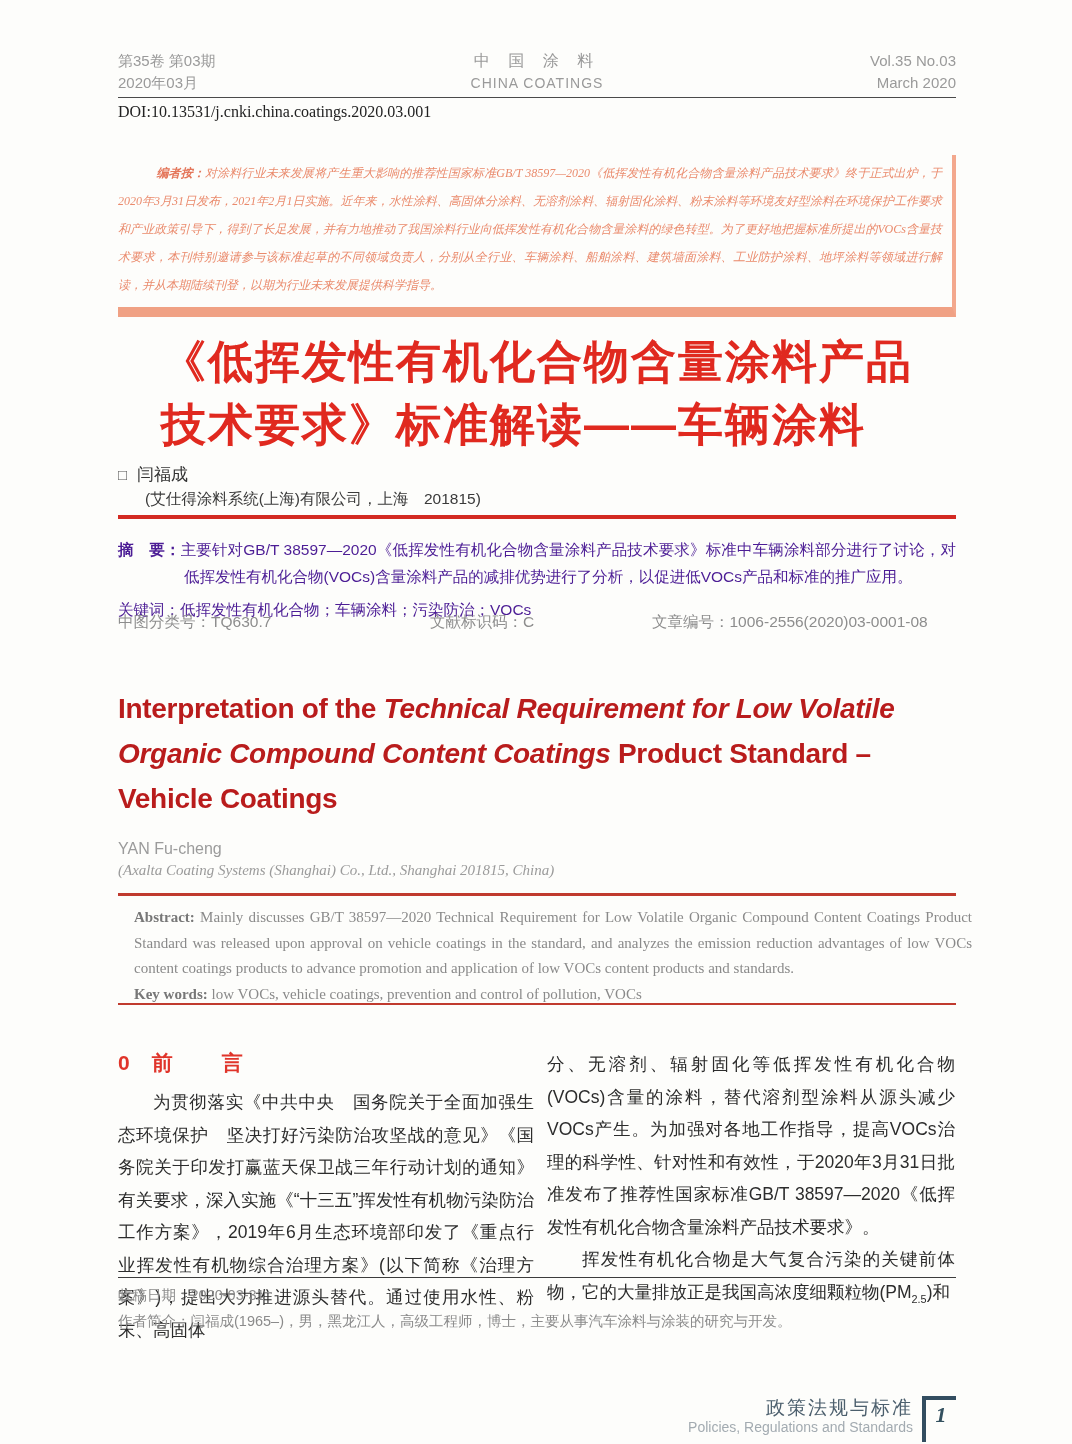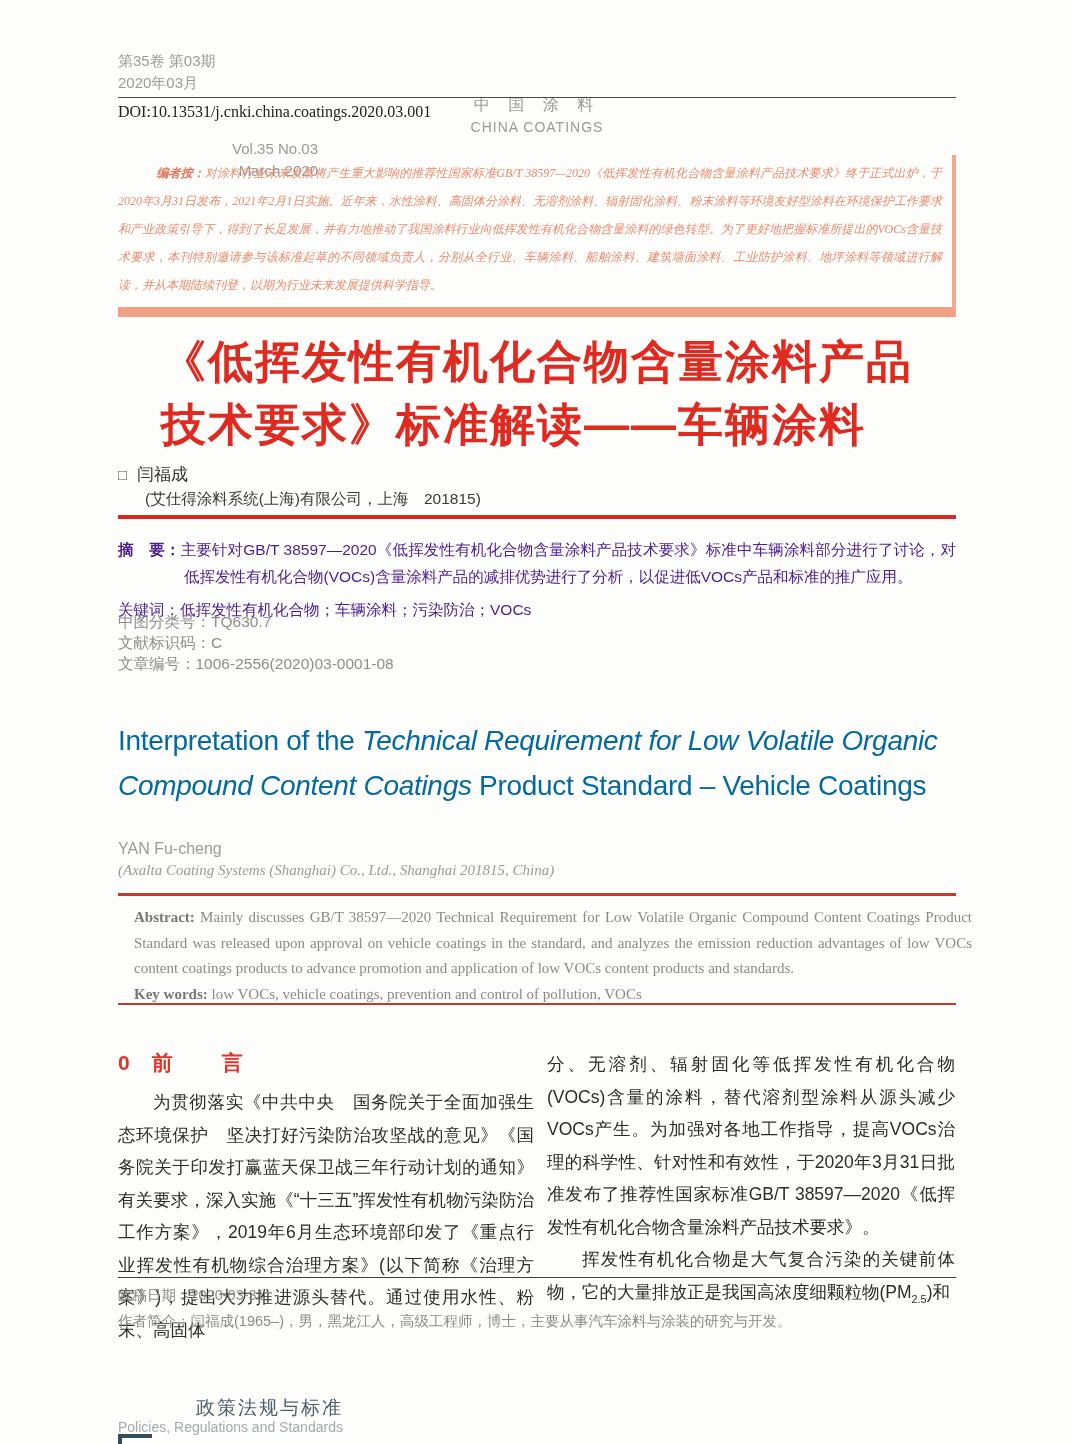--- a/index.html
+++ b/index.html
@@ -4,21 +4,21 @@
 <style>
   * { margin:0; padding:0; box-sizing:border-box; }
   html,body { width:1072px; }
   body {
     height:1444px;
     background:#fdfdfb;
     font-family:"Liberation Sans","DejaVu Sans",sans-serif;
     position:relative;
     overflow:hidden;
   }
-  .abs { position:absolute;flex-direction:column; }
+  .abs { position:absolute; }
   .content-x { left:118px; width:838px; }
 
   
   .journal-header { top:50px; display:flex; justify-content:space-between; color:#9a9a9a; font-size:15px; line-height:22px; }
   .jh-left, .jh-right { width:200px; }
   .jh-right { text-align:right; }
   .jh-center { text-align:center; }
   .jh-center .cn { font-size:16px; letter-spacing:7px; color:#999; }
   .jh-center .en { font-size:14px; letter-spacing:1px; }
   .header-rule { top:97px; height:1px; background:#4a4a4a; }
@@ -62,26 +62,25 @@
   .abstract-cn { top:536px; color:#4c1d95; font-size:15.5px; line-height:27px; }
   .abstract-cn .hang { padding-left:66px; text-indent:-66px; text-align:justify; display:block; }
   .abstract-cn .row2 { margin-top:6px; }
   .class-row { top:612px; display:flex; color:#8d8d8d; font-size:15.5px; }
   .class-row .cell1 { width:312px; }
   .class-row .cell2 { width:222px; }
 
   
   .title-en {
     top:686px;
-    color:#0369a1;
-    font-weight:normal;
+    color:#b91c1c;
+    font-weight:bold;
     font-size:28px;
     line-height:45px;
     letter-spacing:-0.3px;
-    margin-top:32px;
   }
   .title-en .it { font-style:italic; }
 
   
   .author-en { top:840px; font-size:16px; color:#9b9b9b; }
   .affil-en { top:862px; font-family:"Liberation Serif","DejaVu Serif",serif; font-style:italic; font-size:15px; color:#9b9b9b; }
 
   .rule-red-thin1 { top:893px; height:3px; background:#c03a2e; }
   .rule-red-thin2 { top:1003px; height:2px; background:#c03a2e; }
 

